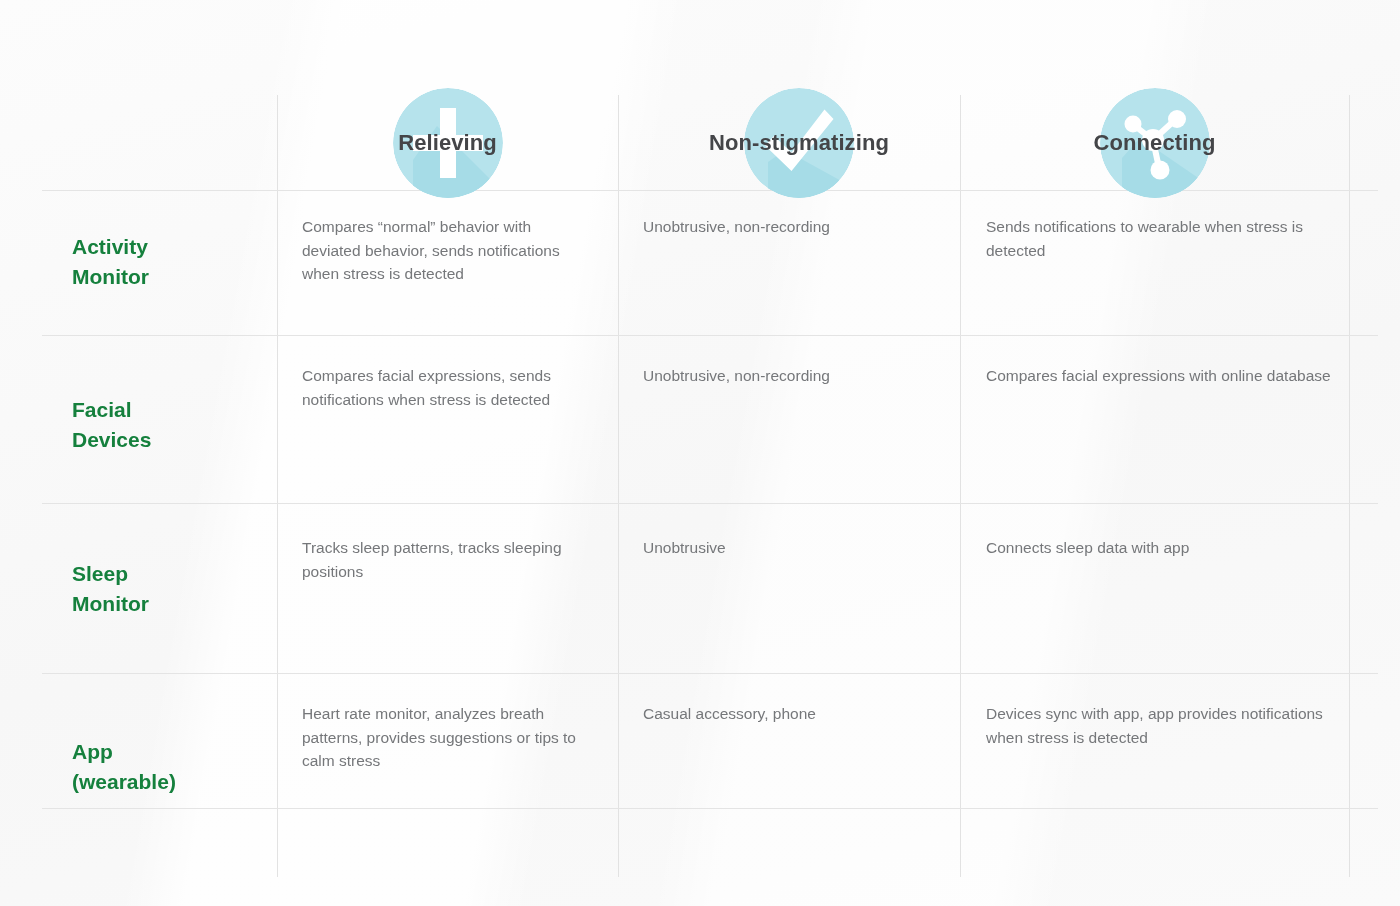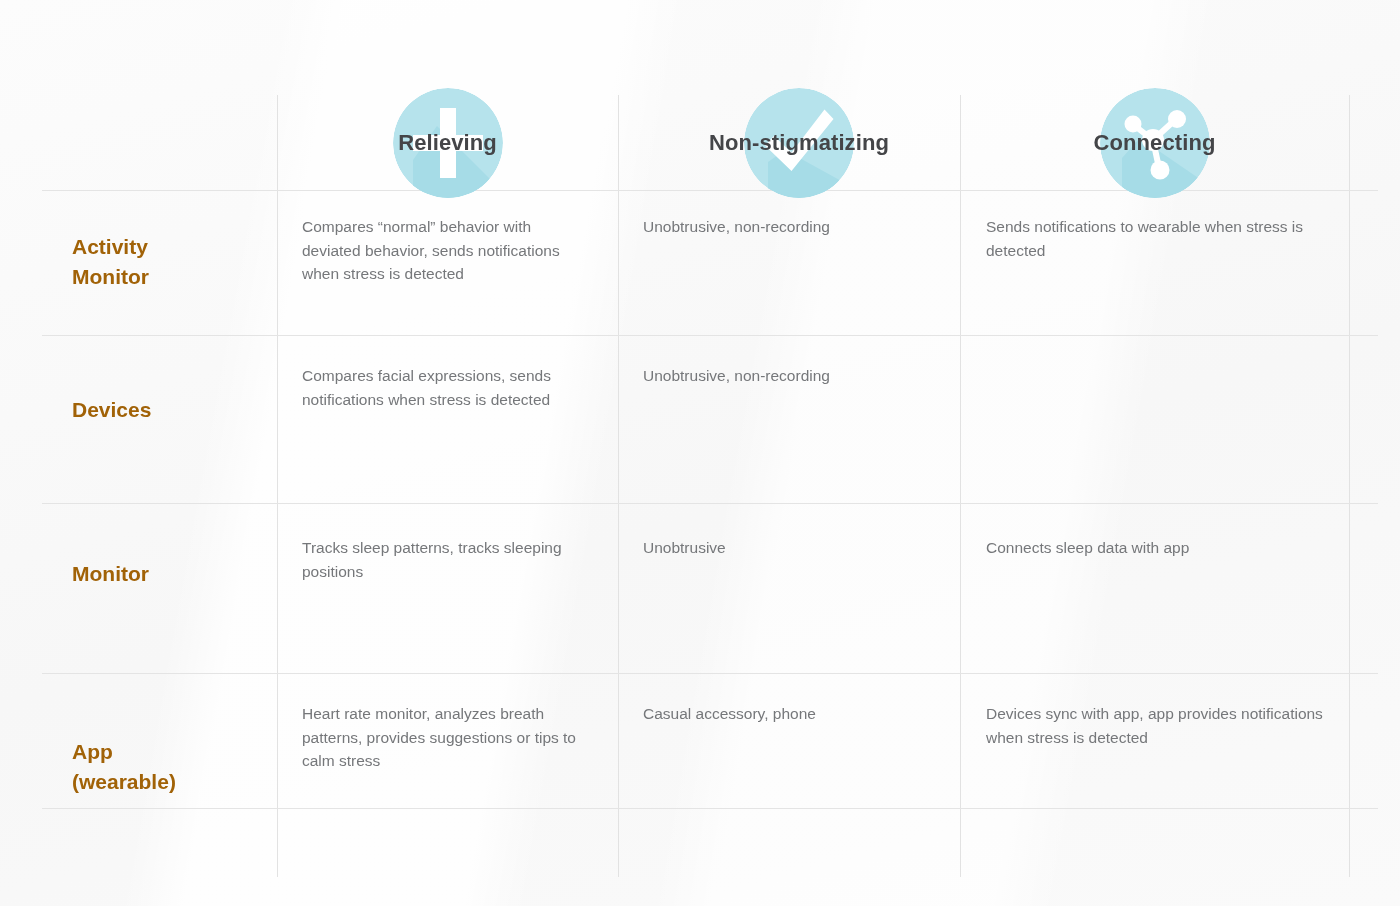--- a/index.html
+++ b/index.html
@@ -21,21 +21,21 @@
 
   .vline{position:absolute;width:1px;background:#e2e2e2;top:95px;height:782px;}
   .hline{position:absolute;height:1px;background:#e4e4e4;left:42px;width:1336px;}
 
   .hcell{position:absolute;top:95px;height:95px;display:flex;align-items:center;justify-content:center;}
   .hlabel{position:relative;z-index:3;font-size:22px;font-weight:bold;color:#444548;letter-spacing:.1px;}
   .icon-badge{position:absolute;z-index:1;width:110px;height:110px;border-radius:50%;
     top:50%;left:50%;transform:translate(-50%,-50%);overflow:hidden;}
   .icon-badge svg{display:block;width:110px;height:110px;}
 
-  .rowlabel{position:absolute;left:72px;width:195px;font-size:21px;font-weight:bold;color:#a16207;line-height:1.44;}
+  .rowlabel{position:absolute;left:72px;width:195px;font-size:21px;font-weight:bold;color:#15803d;line-height:1.44;}
   .cell{position:absolute;font-size:15.5px;color:#75777a;line-height:1.52;}
   .cell.c1{left:302px;width:280px;}
   .cell.c2{left:643px;width:290px;}
   .cell.c3{left:986px;width:345px;}
 </style>
 </head>
 <body>
 
 <div id="bg-wash"></div>
 
@@ -116,26 +116,29 @@
 
   <div class="rowlabel" style="top:232px;">
     <div>Activity</div>
     <div>Monitor</div>
   </div>
   <div class="cell c1" style="top:215px;">Compares “normal” behavior with deviated behavior, sends notifications when stress is detected</div>
   <div class="cell c2" style="top:215px;">Unobtrusive, non-recording</div>
   <div class="cell c3" style="top:215px;">Sends notifications to wearable when stress is detected</div>
 
   <div class="rowlabel" style="top:395px;">
+    <div>Facial</div>
     <div>Devices</div>
   </div>
   <div class="cell c1" style="top:364px;">Compares facial expressions, sends notifications when stress is detected</div>
   <div class="cell c2" style="top:364px;">Unobtrusive, non-recording</div>
+  <div class="cell c3" style="top:364px;">Compares facial expressions with online database</div>
 
   <div class="rowlabel" style="top:559px;">
+    <div>Sleep</div>
     <div>Monitor</div>
   </div>
   <div class="cell c2" style="top:536px;">Unobtrusive</div>
   <div class="cell c1" style="top:536px;">Tracks sleep patterns, tracks sleeping positions</div>
   <div class="cell c3" style="top:536px;">Connects sleep data with app</div>
 
   <div class="rowlabel" style="top:707px;margin-top:30px;">
     <div>App</div>
     <div>(wearable)</div>
   </div>

